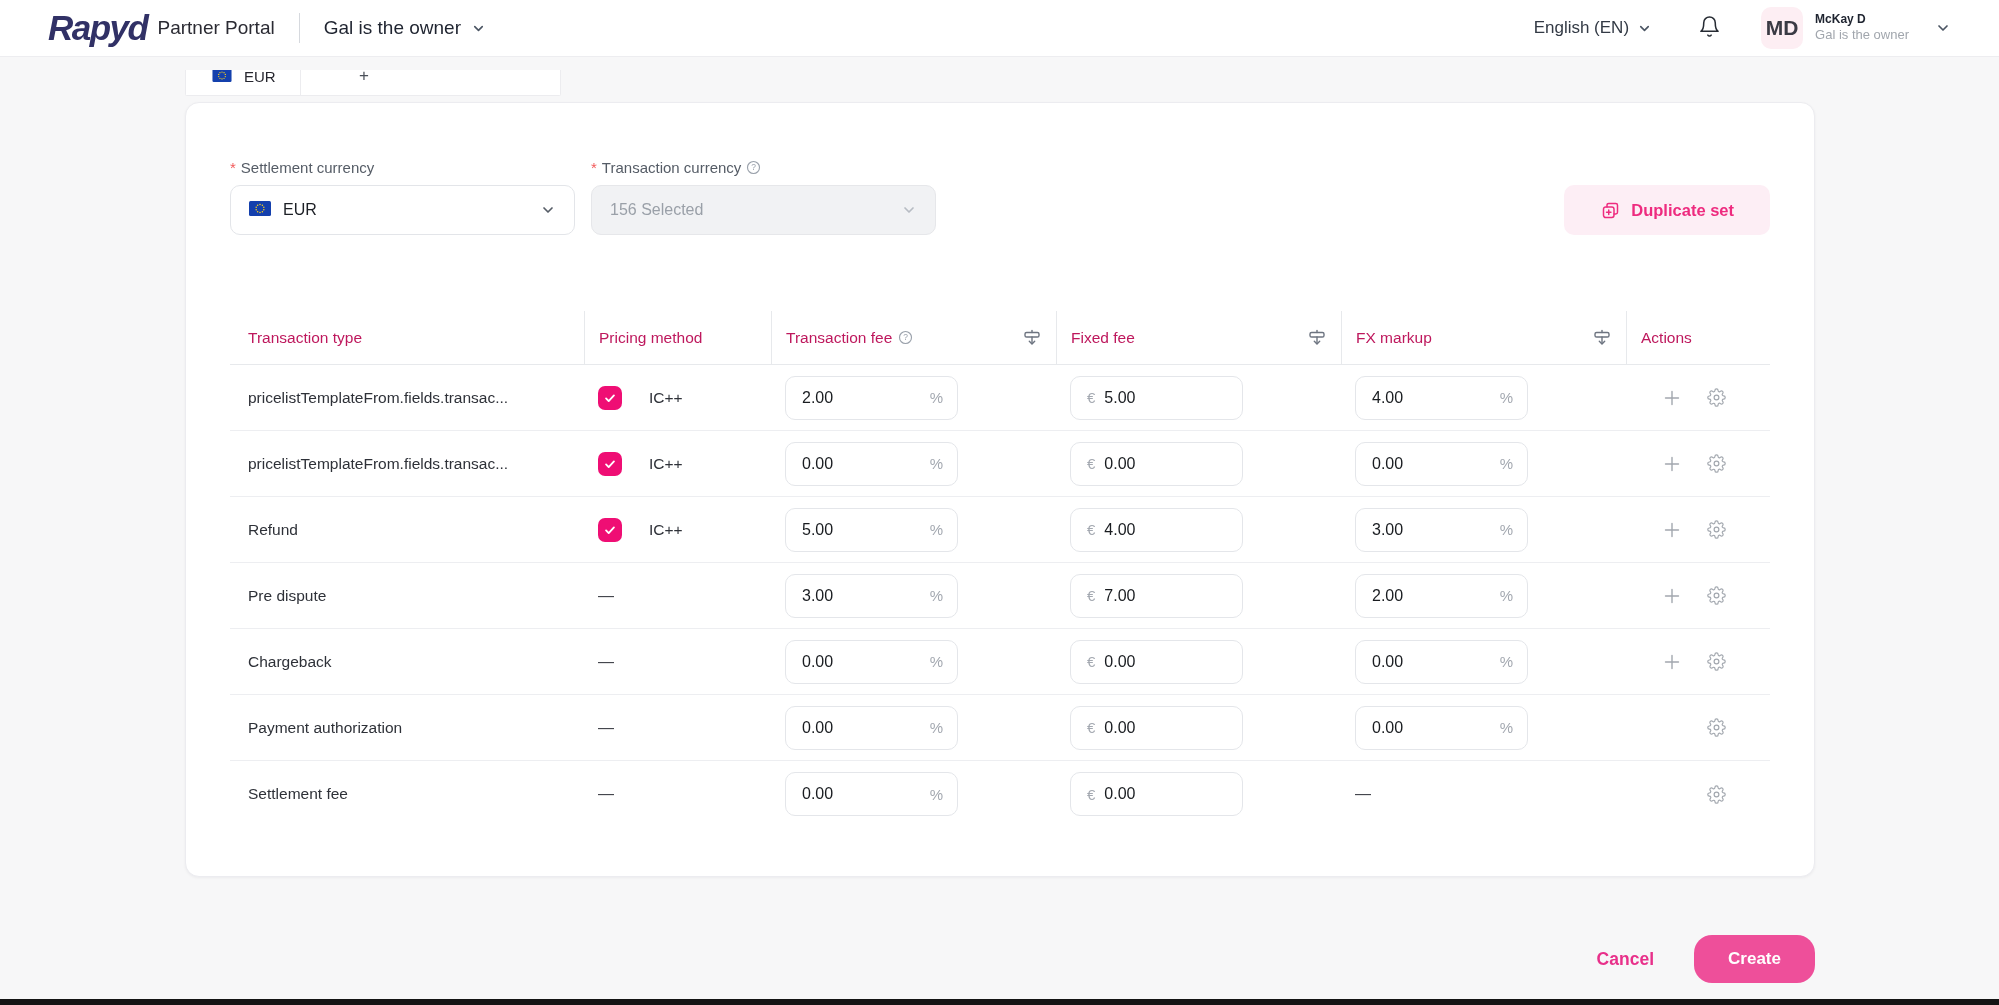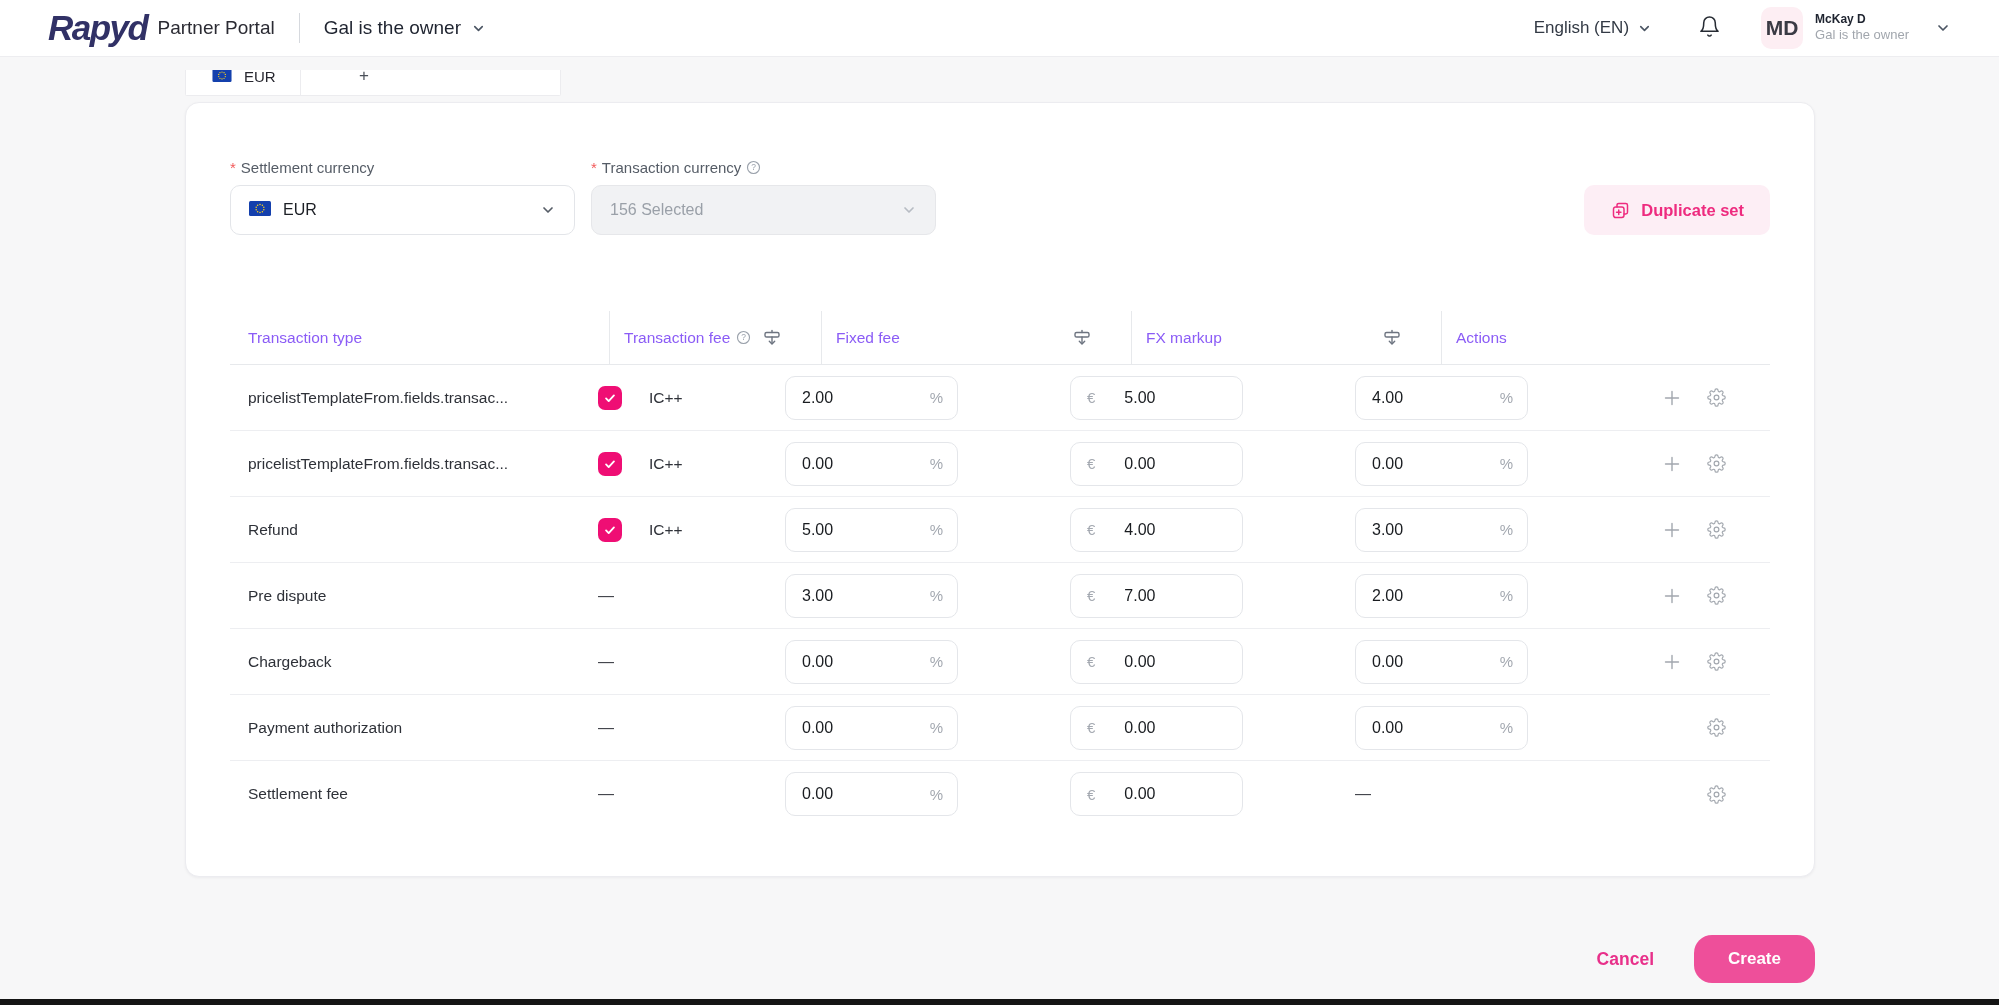--- a/index.html
+++ b/index.html
@@ -73,53 +73,52 @@
   .req { color: #f25a5a; }
   .select {
     width: 345px; height: 50px; border: 1px solid #e3e5e9; border-radius: 10px;
     background: #fff; display: flex; align-items: center; padding: 0 18px; gap: 12px;
     font-family: inherit; font-size: 16px; color: #1d2026; cursor: pointer;
   }
   .select .chev { margin-left: auto; color: #565d67; }
   .select.disabled { background: #f1f2f4; border-color: #e6e7ea; color: #9aa0a8; cursor: default; }
   .select.disabled .chev { color: #b7bcc3; }
   .dup-btn {
-    margin-left: auto; height: 50px; padding: 0 26px; border: none; border-radius: 10px;
+    margin-left: auto; height: 50px; padding: 0 36px; border: none; border-radius: 10px;
     background: var(--dup-bg, #fdeef5); color: var(--accent, #ee2b7f);
     font-family: inherit; font-size: 16.5px; font-weight: 600;
     display: flex; align-items: center; gap: 10px; cursor: pointer;
   }
   
   .table { margin-top: 76px; }
   .thead, .trow {
     display: grid;
     grid-template-columns: 354px 187px 285px 285px 285px 146px;
     align-items: center;
   }
-  .thead { height: 54px; border-bottom: 1px solid #e7e9ec; color: #8b5cf6; font-size: 15.5px; gap: 25px; }
+  .thead { height: 54px; border-bottom: 1px solid #e7e9ec; color: #be185d; font-size: 15.5px; }
   .th { display: flex; align-items: center; height: 100%; padding: 0 14px; border-left: 1px solid #e7e9ec; }
   .th:first-child { border-left: none; padding-left: 18px; }
   .th .help { margin-left: 6px; display: inline-flex; cursor: pointer; }
   .th .fill { margin-left: auto; display: inline-flex; cursor: pointer; }
   .trow { height: 66px; border-bottom: 1px solid #edeef1; font-size: 15.5px; color: #2e3138; }
   .trow:last-child { border-bottom: none; }
   .cell { padding: 0 14px; display: flex; align-items: center; }
   .cell.first { padding-left: 18px; }
   .tt-label { white-space: nowrap; overflow: hidden; }
   .checkbox {
     width: 24px; height: 24px; border-radius: 7px; background: var(--checkbox, #ef0e74);
     display: inline-flex; align-items: center; justify-content: center; cursor: pointer; flex: none;
   }
   .pm-label { margin-left: 27px; }
   .dash { color: #3f4249; font-size: 16px; }
   .numbox {
     width: 173px; height: 44px; border: 1px solid #e4e6ea; border-radius: 10px; background: #fff;
     display: flex; align-items: center; padding: 0 14px 0 16px; font-size: 16px; color: #191c20;
     cursor: text;
-    gap: 20px;
   }
   .numbox .suffix { margin-left: auto; color: #a3a8b0; font-size: 15px; }
   .numbox .prefix { color: #a3a8b0; margin-right: 9px; font-size: 15px; }
   .actions-cell { display: flex; align-items: center; gap: 24px; padding-left: 36px; }
   .slot { width: 20px; height: 20px; display: flex; align-items: center; justify-content: center; cursor: pointer; }
   .slot.hidden { visibility: hidden; cursor: default; }
   
   .footer {
     position: absolute; top: 935px; left: 185px; width: 1630px; height: 48px;
     display: flex; align-items: center; justify-content: flex-end; gap: 40px;
@@ -274,20 +273,23 @@
       <span>Duplicate set</span>
     </button>
   </div>
 
   <div class="table">
     <div class="thead">
         <div class="th">
           <span class="th-label">Transaction type</span>
         </div>
         <div class="th">
+          <span class="th-label">Pricing method</span>
+        </div>
+        <div class="th">
           <span class="th-label">Transaction fee</span>
           <span class="help">
             <svg width="15" height="15" viewBox="0 0 16 16" fill="none" stroke="#9aa1ab" stroke-width="1.2">
               <circle cx="8" cy="8" r="6.4"></circle>
               <text x="8" y="11" text-anchor="middle" font-size="9" fill="#9aa1ab" stroke="none" font-family="Liberation Sans, sans-serif">?</text>
             </svg>
           </span>
           <span class="fill">
             <svg width="20" height="20" viewBox="0 0 20 20" fill="none" stroke="#6d7480" stroke-width="1.4" stroke-linecap="round" stroke-linejoin="round">
               <path d="M10 2.5v2"></path>

